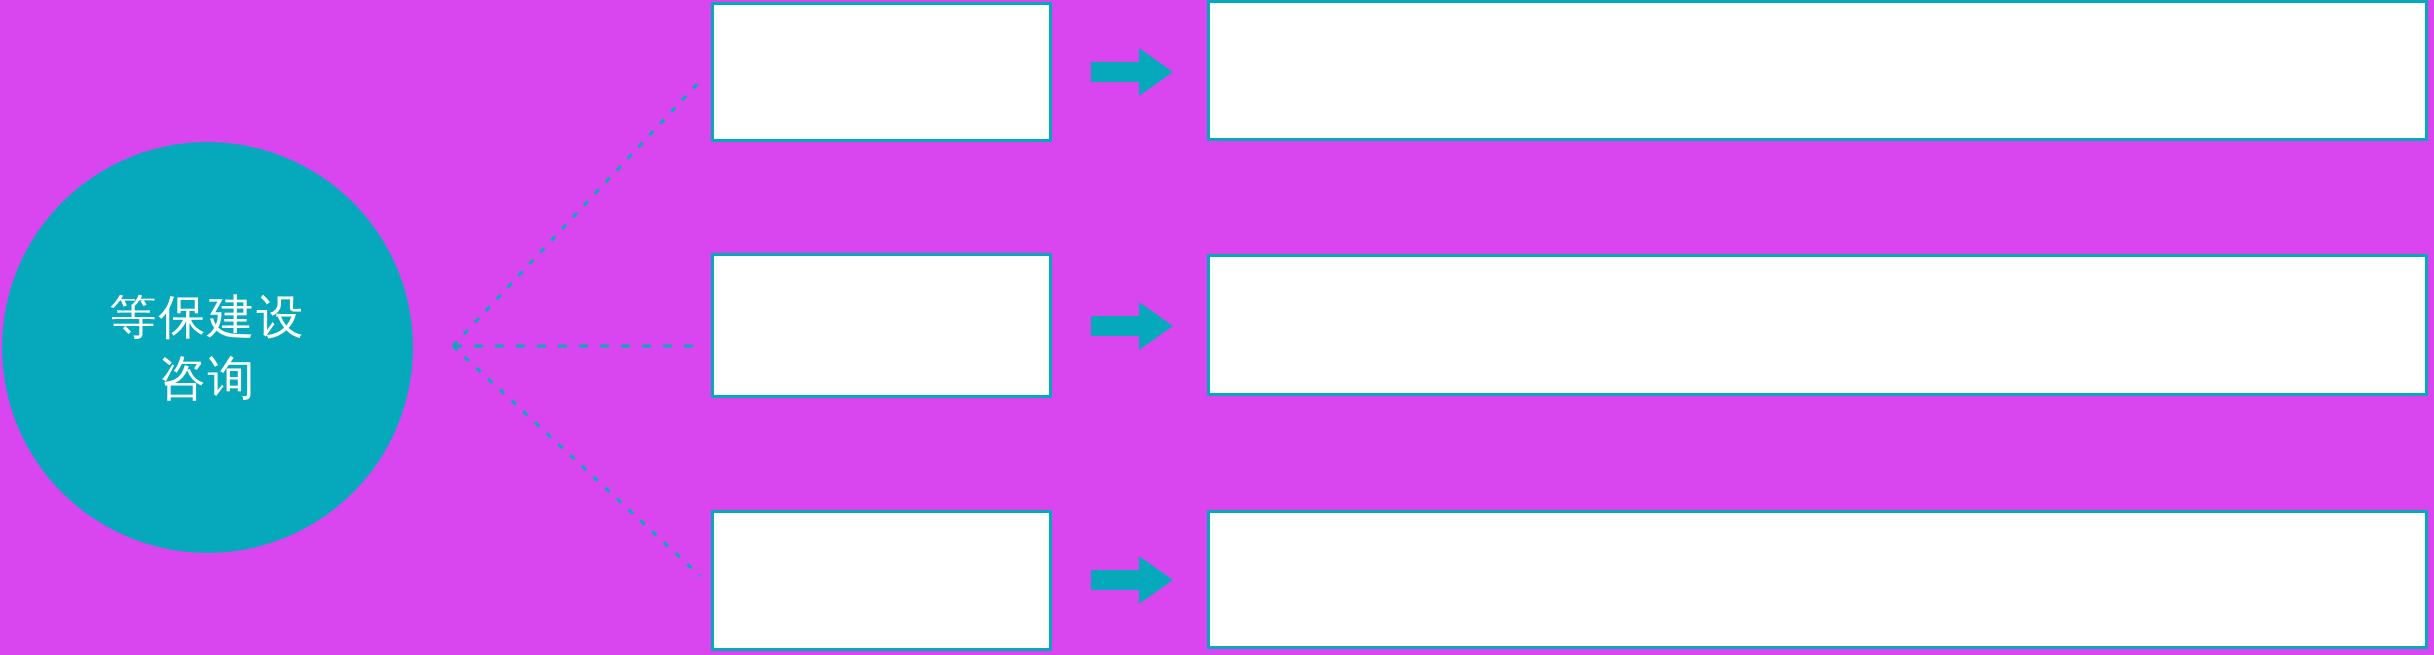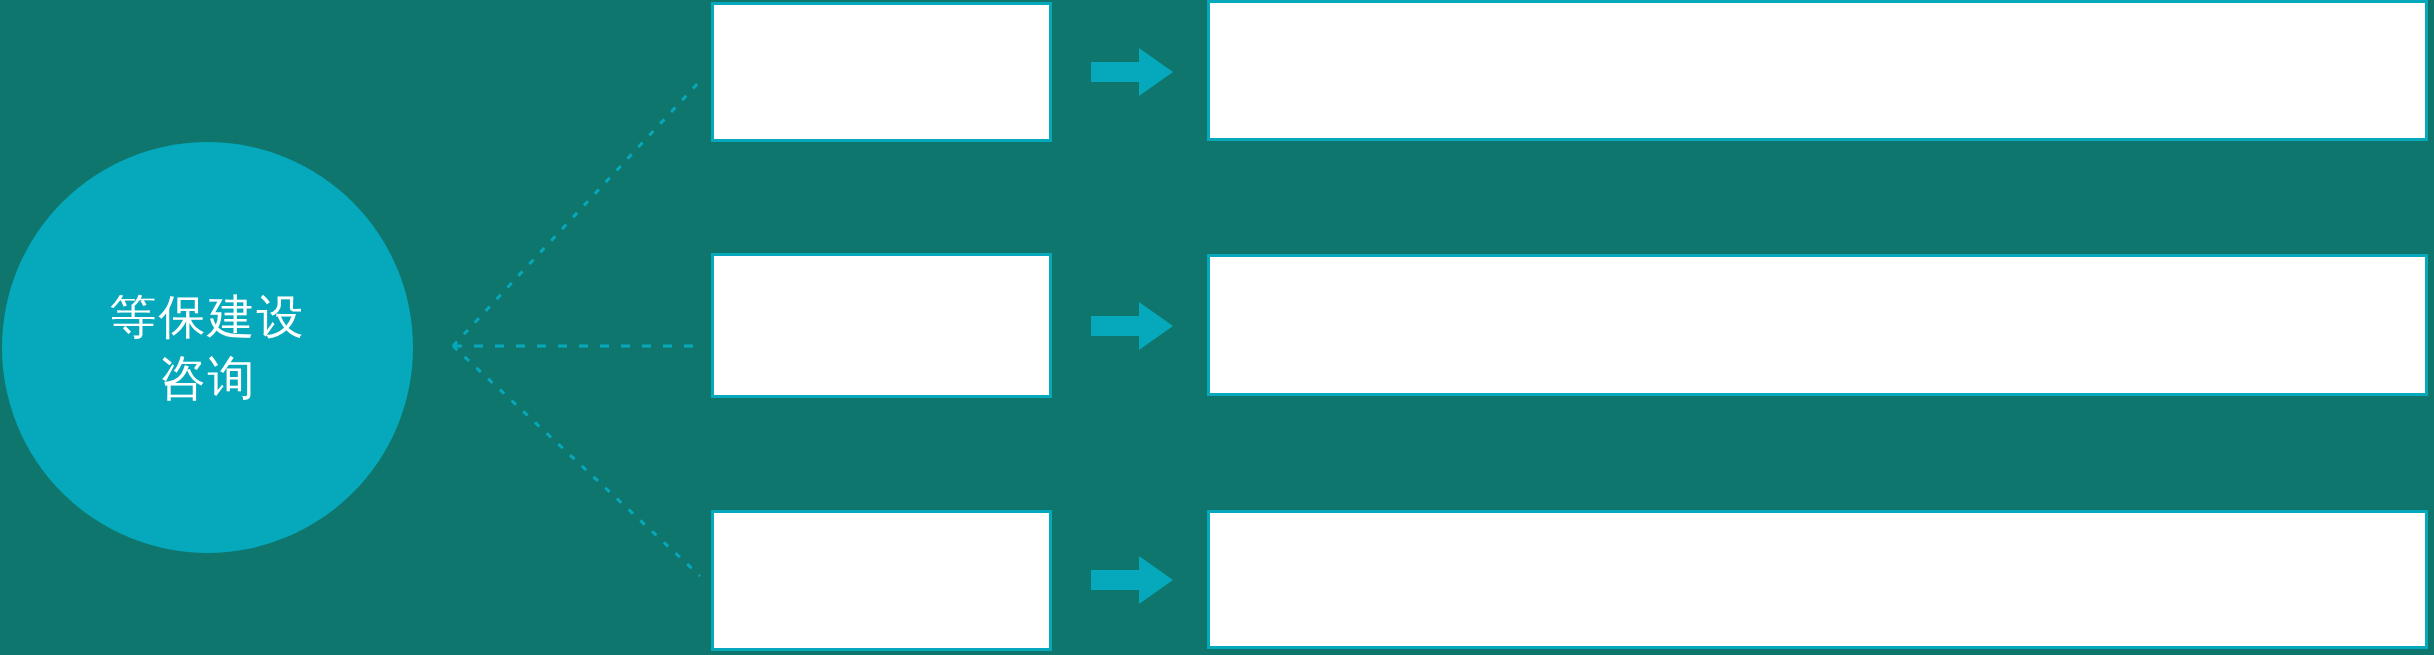--- a/index.html
+++ b/index.html
@@ -9,21 +9,21 @@
     background: #ffffff;
   }
   body {
     font-family: "DejaVu Sans", "Liberation Sans", sans-serif;
   }
 
   #stage {
     position: relative;
     width: 2434px;
     height: 655px;
-    background: #0f766e;
+    background: #d946ef;
     overflow: hidden;
   }
 
   
   .hub {
     position: absolute;
     left: 2px;
     top: 142px;
     width: 411px;
     height: 411px;

